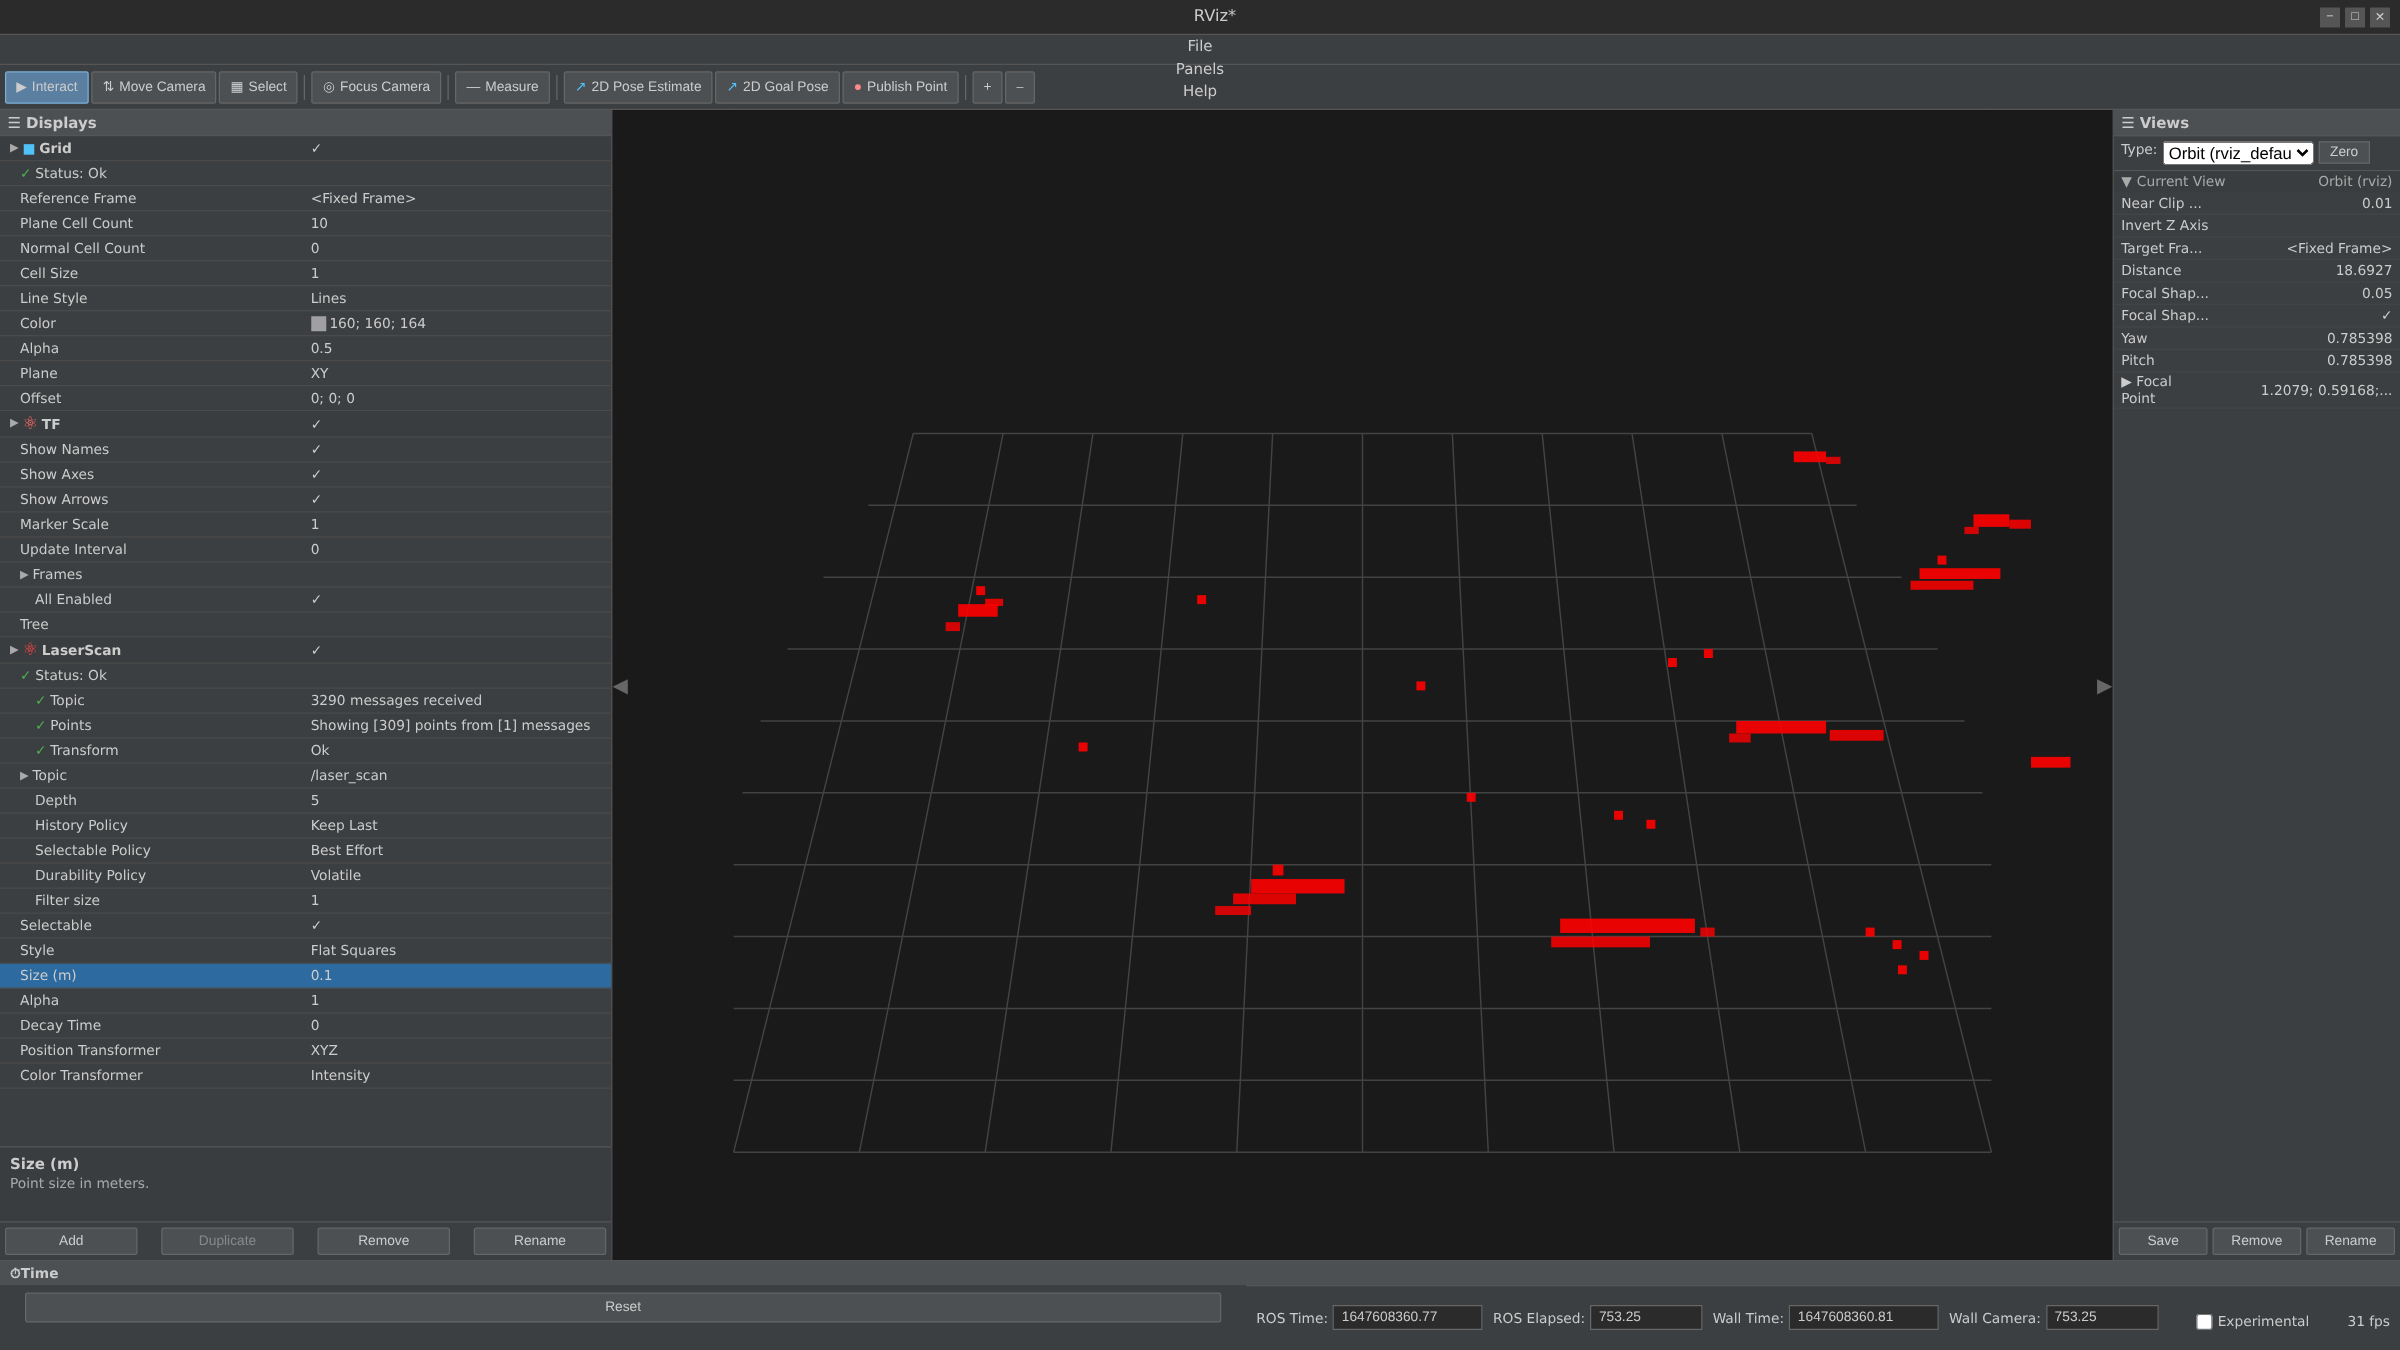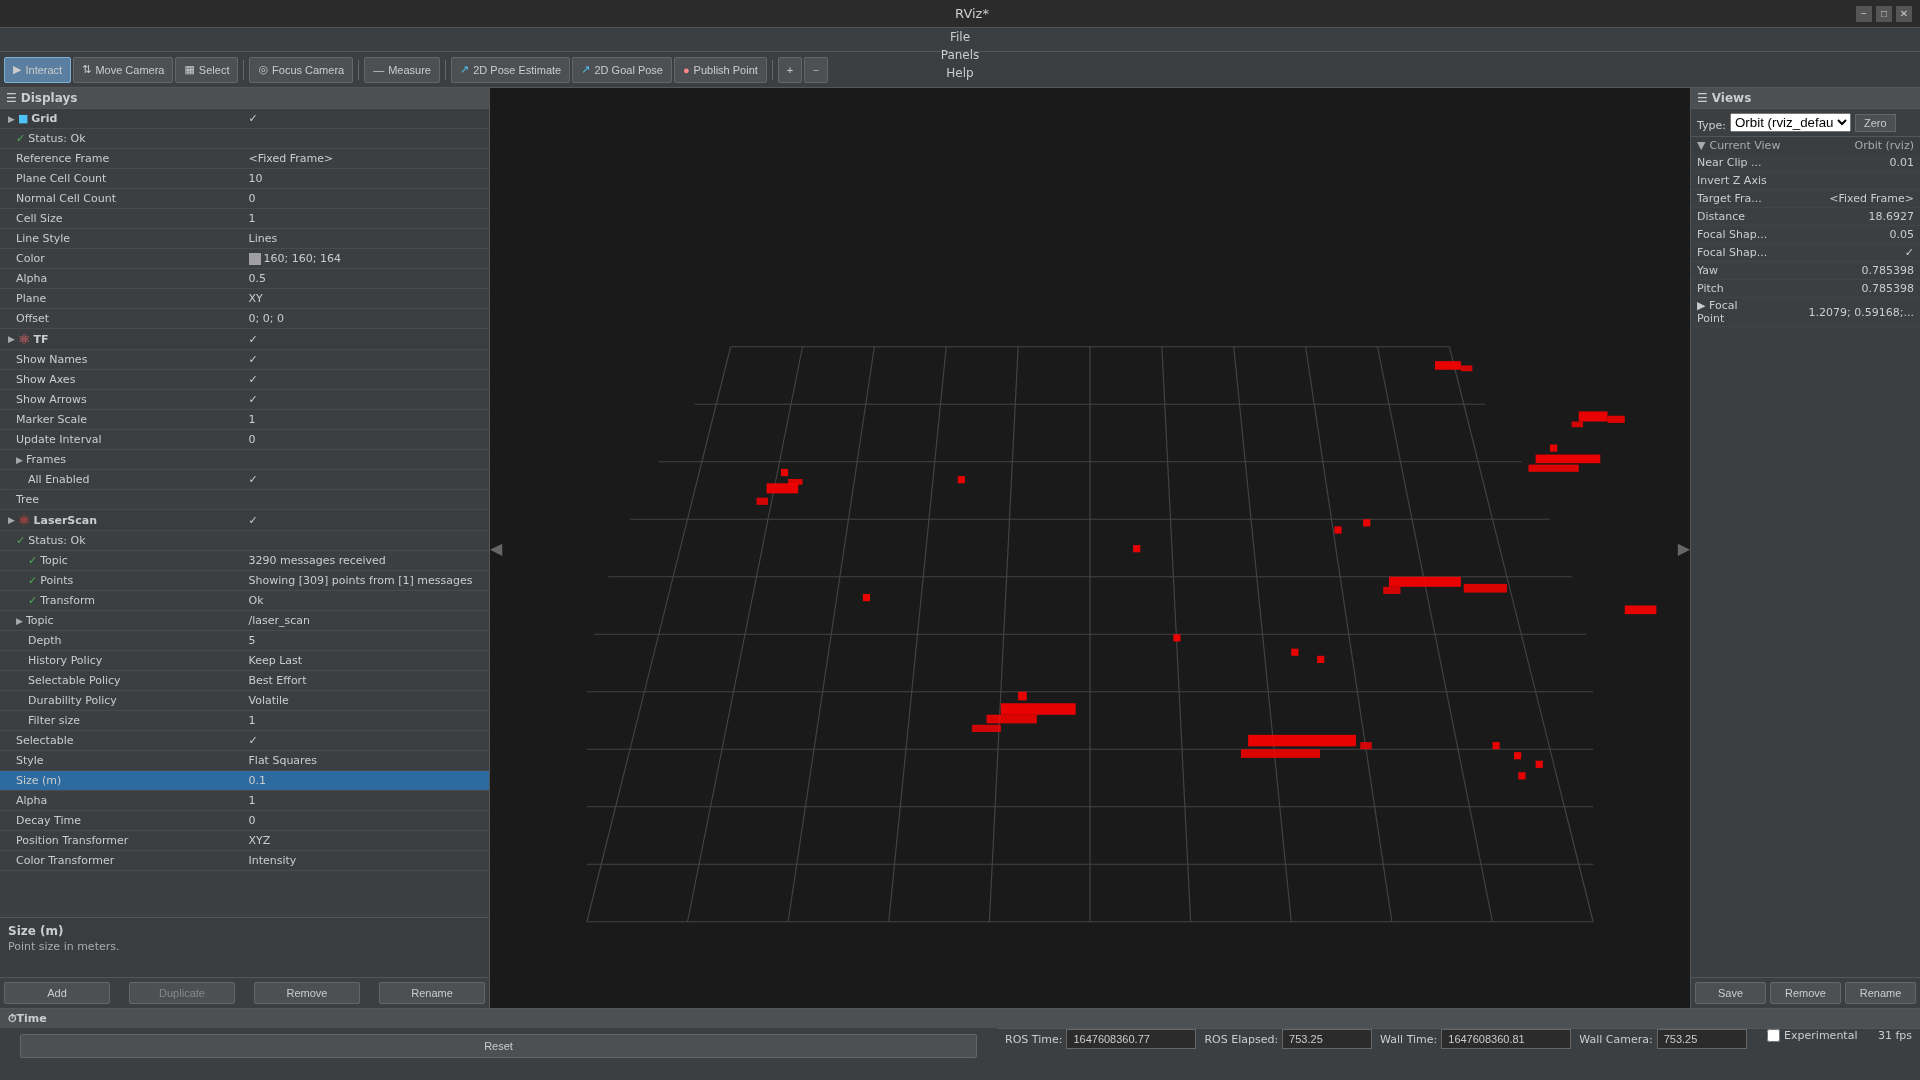--- a/index.html
+++ b/index.html
@@ -51,36 +51,36 @@
     #displays-buttons { display: flex; gap: 19px; padding: 4px; background: #3c3f41; border-top: 1px solid #555; }
     .panel-btn { flex: 1; padding: 4px; background: #4c5052; border: 1px solid #666; color: #cccccc; cursor: pointer; font-size: 11px; border-radius: 2px; text-align: center; }
     .panel-btn.disabled { color: #888; cursor: default; }
 
     
     #viewport { flex: 1; background: #1a1a1a; position: relative; overflow: hidden; }
 
     
     #views-panel { width: 230px; background: #3c3f41; border-left: 1px solid #555; display: flex; flex-direction: column; }
     #views-header { background: #4c5052; padding: 3px 6px; font-size: 12px; font-weight: bold; border-bottom: 1px solid #555; display: flex; align-items: center; gap: 4px; }
-    #views-type-row { display: flex; align-items: flex-end; padding: 4px 6px; border-bottom: 1px solid #555; gap: 4px; }
+    #views-type-row { display: flex; align-items: flex-start; padding: 4px 6px; border-bottom: 1px solid #555; gap: 4px; }
     #views-type-row .type-label { font-size: 11px; color: #cccccc; }
     #views-zero-btn { padding: 2px 8px; background: #4c5052; border: 1px solid #666; color: #cccccc; font-size: 11px; cursor: pointer; }
     #views-content { flex: 1; overflow-y: auto; }
     .view-row { display: flex; padding: 1px 6px; min-height: 18px; align-items: center; border-bottom: 1px solid #444; }
     .view-name { flex: 1; font-size: 11px; color: #cccccc; }
     .view-value { font-size: 11px; color: #cccccc; margin-left: 45px; }
     .view-section-header { background: #3a3d3f; padding: 2px 6px; font-size: 11px; color: #aaa; display: flex; align-items: center; gap: 4px; }
     #views-buttons { display: flex; gap: 4px; padding: 4px; border-top: 1px solid #555; }
     .views-btn { flex: 1; padding: 4px; background: #4c5052; border: 1px solid #666; color: #cccccc; cursor: pointer; font-size: 11px; border-radius: 2px; text-align: center; }
 
     
-    #time-bar { background: #3c3f41; border-top: 1px solid #555; height: 36px; display: flex; align-items: flex-start; padding: 0 8px; gap: 8px; }
+    #time-bar { background: #3c3f41; border-top: 1px solid #555; height: 36px; display: flex; align-items: flex-end; padding: 0 8px; gap: 8px; }
     #time-section-header { background: #4c5052; border-top: 1px solid #555; height: 20px; display: flex; align-items: center; padding: 0 8px; font-size: 11px; font-weight: bold; }
     .time-field { display: flex; align-items: center; gap: 4px; font-size: 11px; }
-    .time-input { background: #2b2b2b; border: 1px solid #666; color: #cccccc; padding: 2px 6px; font-size: 11px; width: 130px; height: 20px; }
+    .time-input { background: #2b2b2b; border: 1px solid #666; color: #cccccc; padding: 2px 6px; font-size: 11px; width: 120px; height: 20px; }
     .time-label { color: #cccccc; font-size: 11px; }
     #fps-display { margin-left: auto; font-size: 11px; color: #cccccc; }
     #experimental-check { display: flex; align-items: center; gap: 4px; font-size: 11px; color: #cccccc; margin-left: auto; }
     .viewport-arrow { position: absolute; top: 50%; left: 0; transform: translateY(-50%); color: #666; font-size: 16px; cursor: pointer; }
     .viewport-arrow-right { position: absolute; top: 50%; right: 0; transform: translateY(-50%); color: #666; font-size: 16px; cursor: pointer; }
 
     
     #grid-svg { position: absolute; top: 0; left: 0; width: 100%; height: 100%; }
 
     

